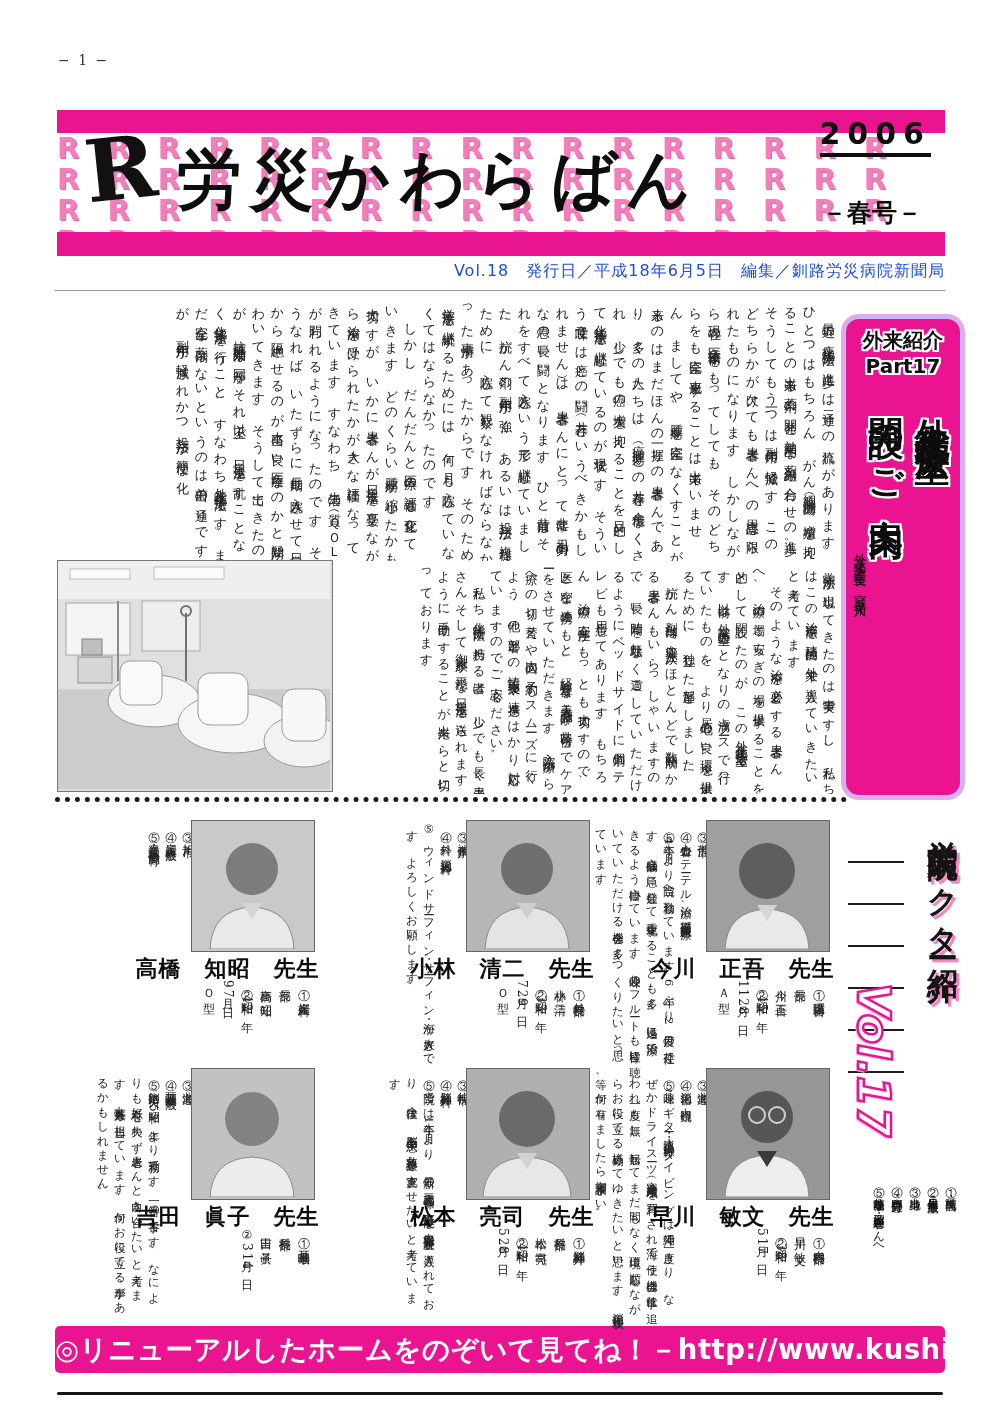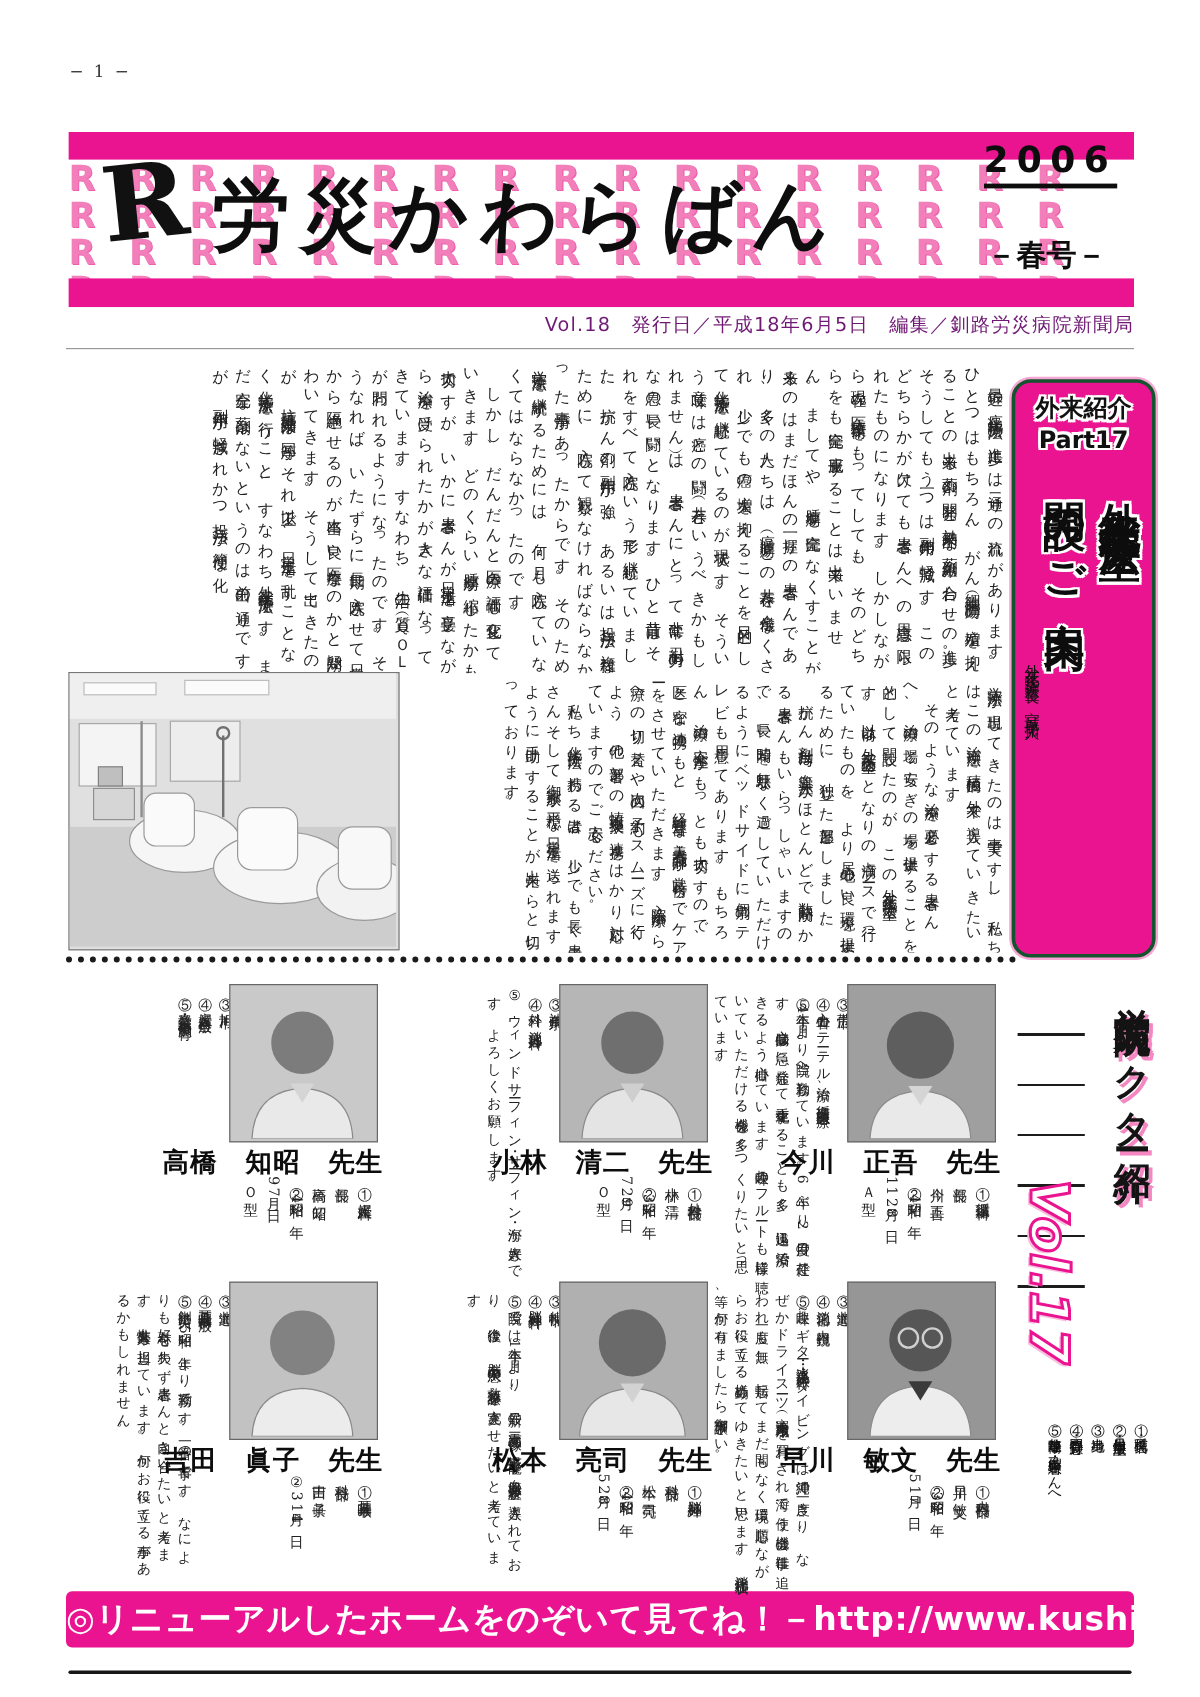--- a/index.html
+++ b/index.html
@@ -18,32 +18,32 @@
   .rpattern{position:absolute;left:0;top:23px;width:100%;height:99px;overflow:hidden;
             color:#f27fb9;font-weight:700;font-size:29px;line-height:31px;letter-spacing:9px;
             font-family:"DejaVu Sans",sans-serif;text-shadow:1px 1px 0 #ef5fae;}
   .mast-logo{position:absolute;left:28px;top:16px;font-size:86px;font-weight:900;color:#111;
              font-family:"DejaVu Serif",serif;transform:rotate(-6deg);line-height:1;}
   .mast-title{position:absolute;left:120px;top:26px;font-size:64px;font-weight:900;color:#0d0d0d;
               letter-spacing:10px;white-space:nowrap;transform:skewX(-3deg);}
   .mast-year{position:absolute;right:14px;top:6px;font-size:30px;font-weight:800;letter-spacing:7px;
              color:#0d0d0d;border-bottom:4px solid #0d0d0d;padding-bottom:2px;}
   .mast-season{position:absolute;right:23px;bottom:27px;font-size:25px;font-weight:800;color:#0d0d0d;}
-  .issueline{left:55px;top:261px;width:890px;text-align:right;font-size:16px;color:#701a75;
+  .issueline{left:55px;top:261px;width:890px;text-align:right;font-size:16px;color:#1d4ed8;
              letter-spacing:1px;}
   .rule{left:55px;top:290px;width:890px;height:1px;background:#9a9a9a;}
 
   
   .article{font-size:13px;line-height:19px;letter-spacing:2.2px;color:#222;overflow:hidden;}
   .article1{left:58px;top:298px;width:780px;height:263px;}
   .article2{left:337px;top:562px;width:501px;height:232px;font-size:12.5px;line-height:17.5px;}
   .roomphoto{left:57px;top:560px;width:274px;height:230px;border:1px solid #777;background:#dedede;}
 
   .fbanner{left:843px;top:316px;width:114px;height:476px;background:#ea1390;border-radius:16px;
-           border:3px solid #14532d;box-shadow:0 0 0 2px #f4a7d3;}
+           border:3px solid #c4b5fd;box-shadow:0 0 0 2px #f4a7d3;}
   .ow{text-shadow:-2px 0 #fff,2px 0 #fff,0 -2px #fff,0 2px #fff,-2px -2px #fff,2px 2px #fff,-2px 2px #fff,2px -2px #fff;}
   .fbadge{position:absolute;left:0;top:8px;width:100%;text-align:center;color:#111;font-weight:800;
           font-size:20px;line-height:26px;}
   .fheadline{position:absolute;right:5px;top:72px;height:398px;font-size:35px;font-weight:900;
              color:#0d0d0d;line-height:46px;letter-spacing:5px;}
   .fauthor{position:absolute;left:5px;bottom:6px;height:245px;font-size:12.5px;color:#111;
            letter-spacing:3px;}
 
   .dotline{left:55px;top:797px;width:792px;height:0;border-top:5px dotted #1b1b1b;}
 

